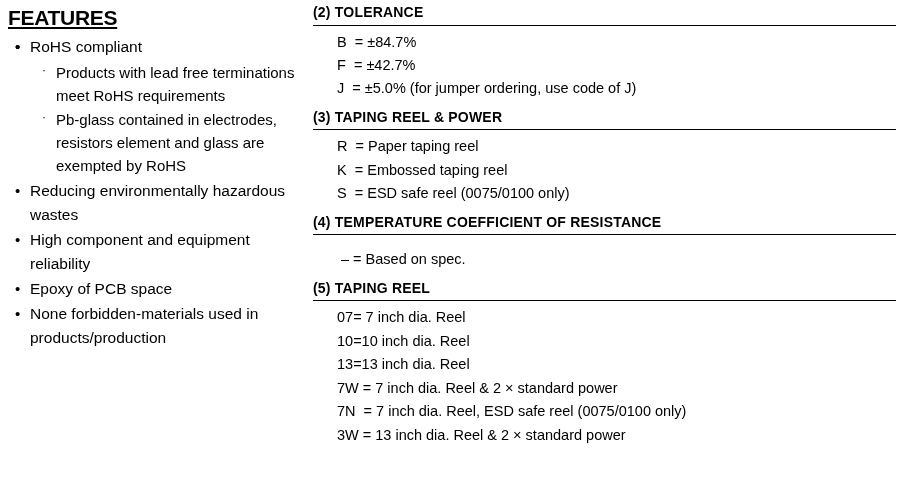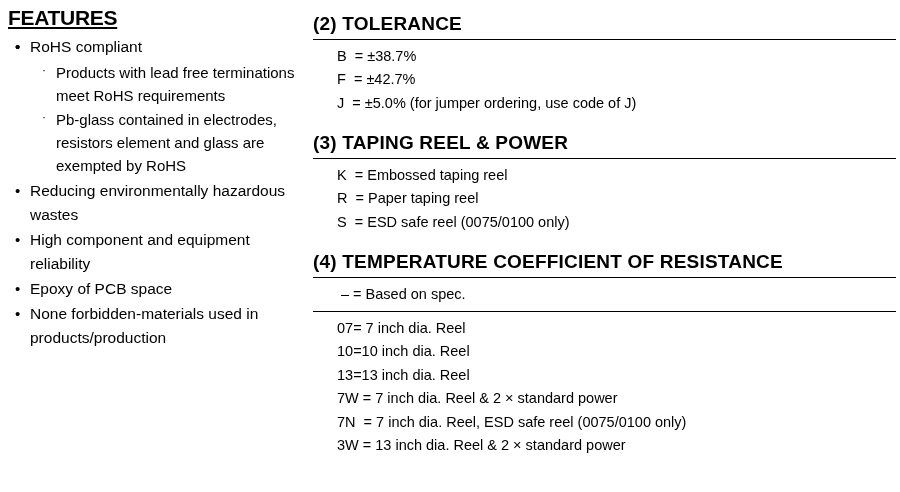--- a/index.html
+++ b/index.html
@@ -83,43 +83,43 @@
   .right-col {
     position: absolute;
     left: 313px;
     top: 0px;
     width: 583px;
   }
   .section {
     margin: 0;
   }
   .sec-head {
-    font-size: 19px;
+    font-size: 14px;
     font-weight: bold;
     letter-spacing: 0.2px;
     padding: 4px 0 3px 0;
     line-height: 1.25;
-    margin-top: 8px;
   }
   .rule {
     border-bottom: 1.3px solid #000;
     width: 100%;
     height: 0;
   }
   .sec-body {
     padding: 5px 0 4px 0;
   }
   .sec-body .row {
     font-size: 14.5px;
     line-height: 1.62;
     padding-left: 24px;
     white-space: pre;
   }
   .sec-body .row.indent-dash {
     padding-left: 28px;
+    margin-top: 8px;
   }
 </style>
 </head>
 <body>
 
 <div class="page">
 
   <div class="left-col">
     <div class="features-title">FEATURES</div>
     <ul class="feat-list">
@@ -167,45 +167,46 @@
 
     </ul>
   </div>
 
   <div class="right-col">
 
     <div class="section">
       <div class="sec-head">(2) TOLERANCE</div>
       <div class="rule"></div>
       <div class="sec-body">
-        <div class="row">B  = ±38.7%</div>
+        <div class="row">B  = ±84.7%</div>
         <div class="row">F  = ±42.7%</div>
         <div class="row">J  = ±5.0% (for jumper ordering, use code of J)</div>
       </div>
     </div>
 
     <div class="section">
       <div class="sec-head">(3) TAPING REEL &amp; POWER</div>
       <div class="rule"></div>
       <div class="sec-body">
+        <div class="row">R  = Paper taping reel</div>
         <div class="row">K  = Embossed taping reel</div>
-        <div class="row">R  = Paper taping reel</div>
         <div class="row">S  = ESD safe reel (0075/0100 only)</div>
       </div>
     </div>
 
     <div class="section">
       <div class="sec-head">(4) TEMPERATURE COEFFICIENT OF RESISTANCE</div>
       <div class="rule"></div>
       <div class="sec-body">
         <div class="row indent-dash">– = Based on spec.</div>
       </div>
     </div>
 
     <div class="section">
+      <div class="sec-head">(5) TAPING REEL</div>
       <div class="rule"></div>
       <div class="sec-body">
         <div class="row">07= 7 inch dia. Reel</div>
         <div class="row">10=10 inch dia. Reel</div>
         <div class="row">13=13 inch dia. Reel</div>
         <div class="row">7W = 7 inch dia. Reel &amp; 2 × standard power</div>
         <div class="row">7N  = 7 inch dia. Reel, ESD safe reel (0075/0100 only)</div>
         <div class="row">3W = 13 inch dia. Reel &amp; 2 × standard power</div>
       </div>
     </div>

